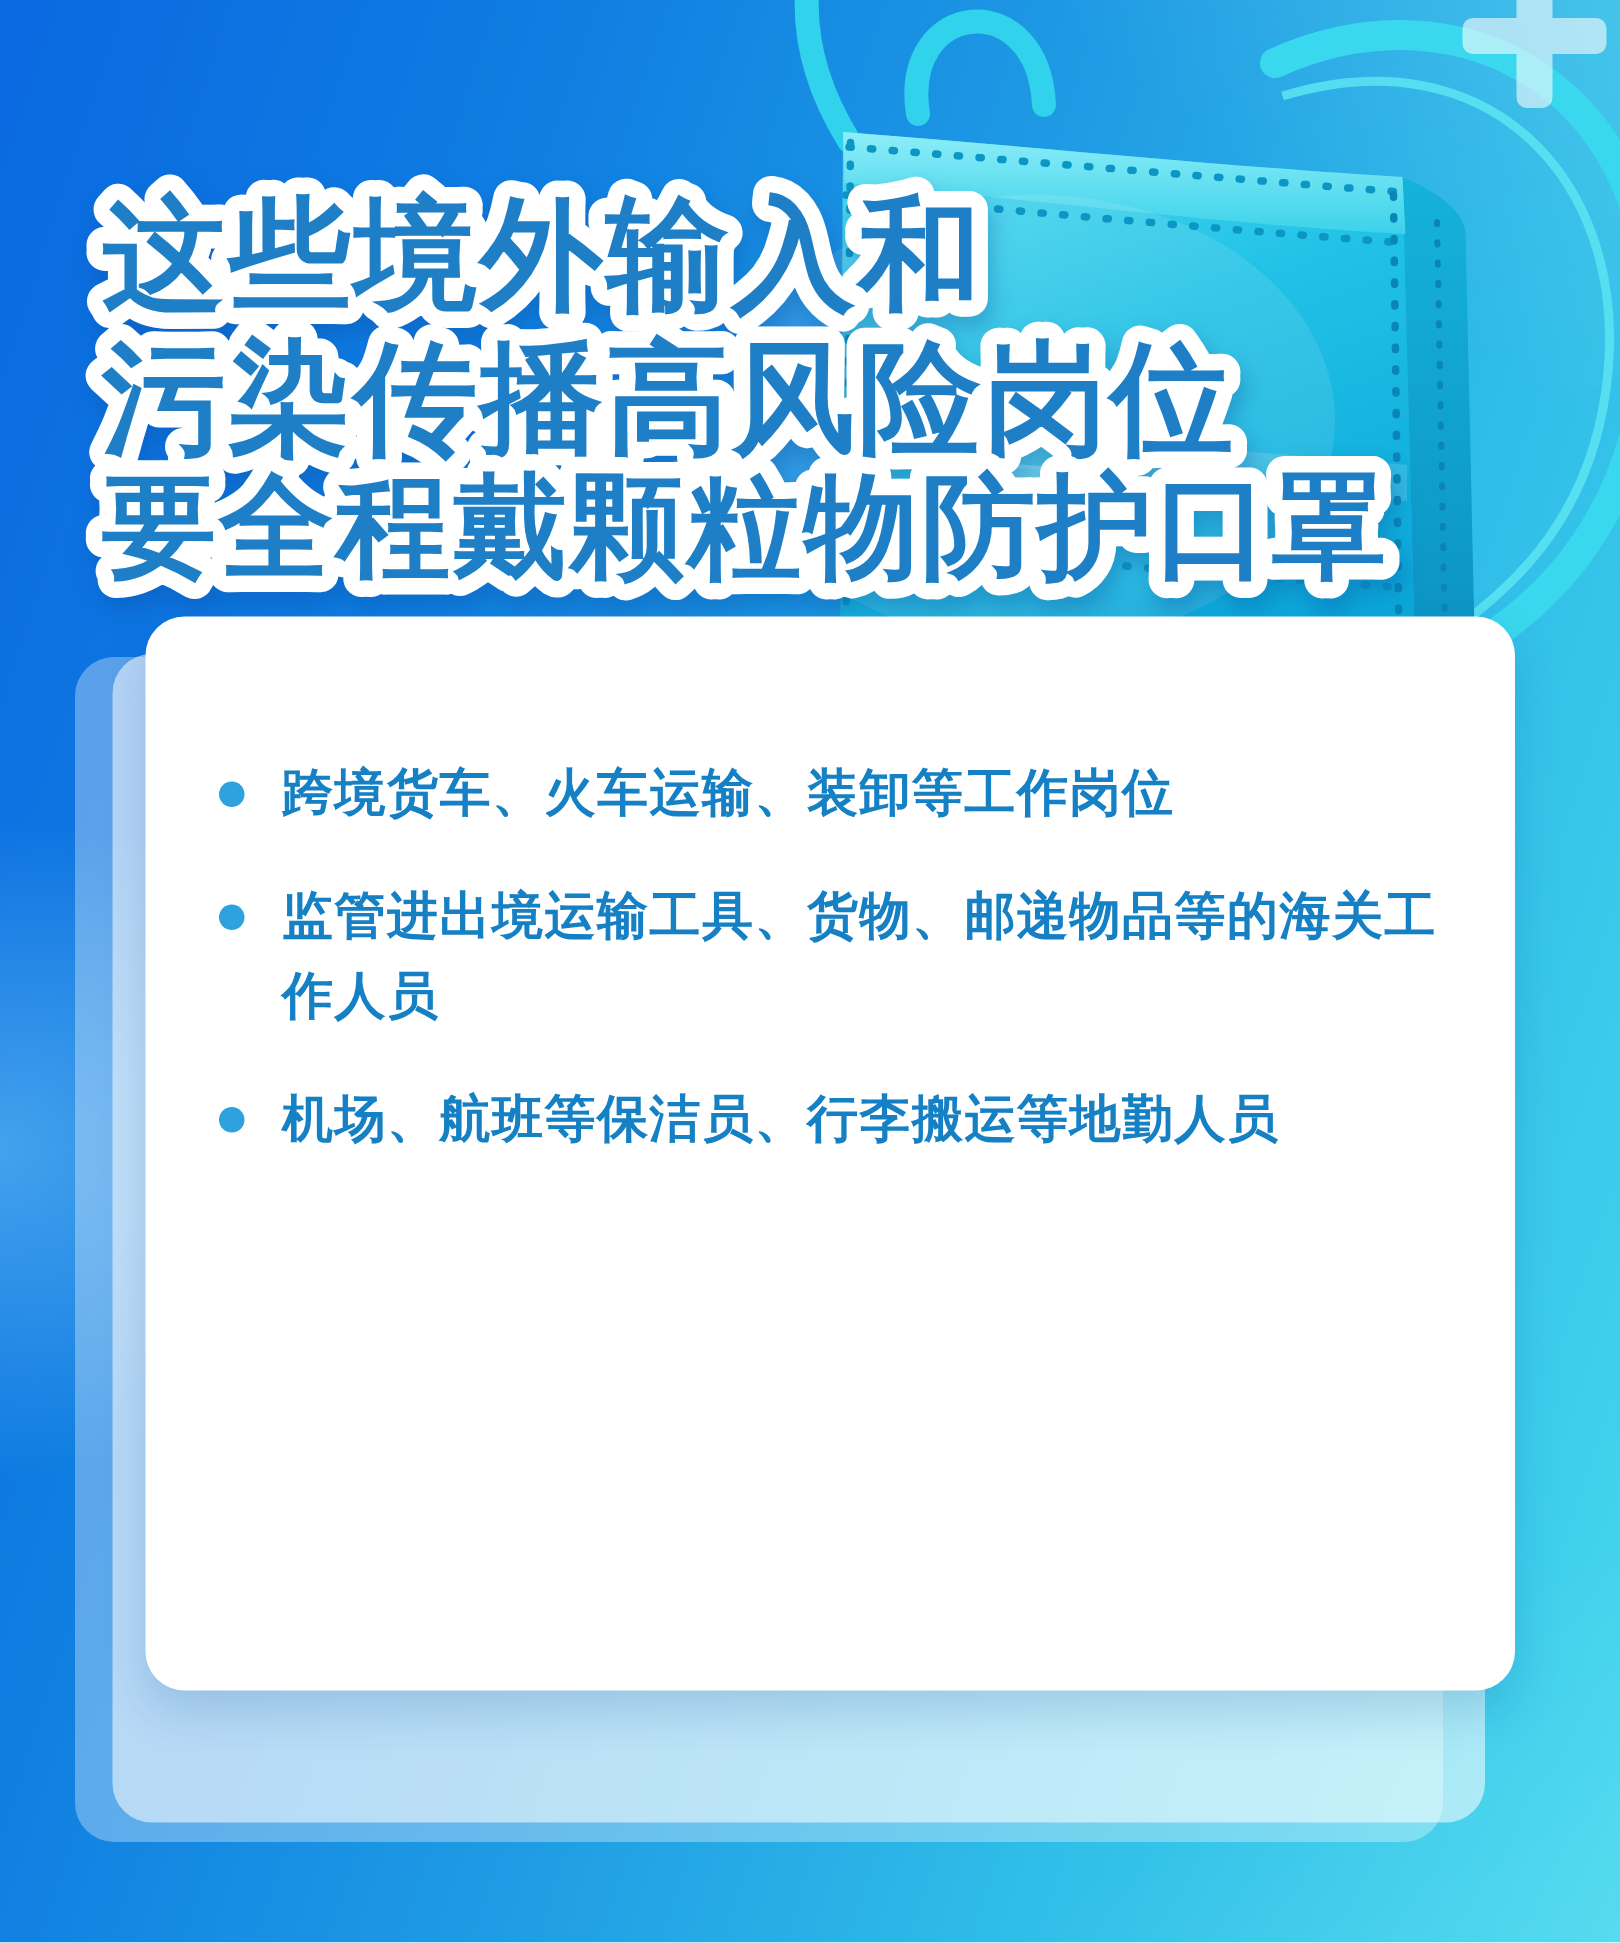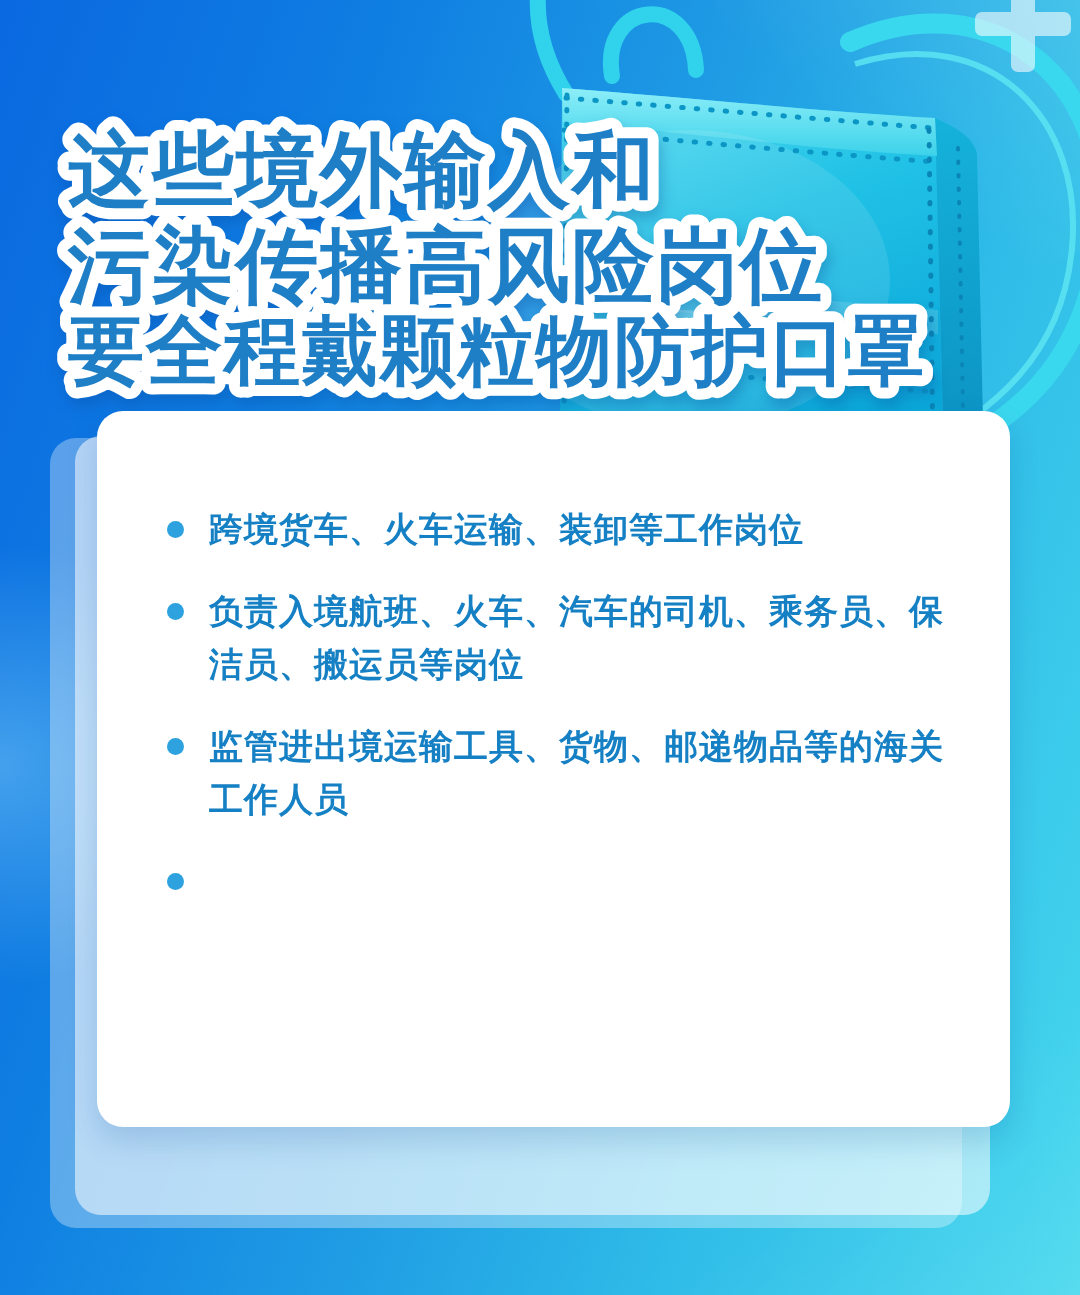--- a/index.html
+++ b/index.html
@@ -56,21 +56,21 @@
   }
   .card-ghost1{
     position:absolute;left:75px;top:436px;width:915px;height:779px;border-radius:26px;
     background:rgba(255,255,255,.55);
   }
   .card{
     position:absolute;left:97px;top:411px;width:913px;height:716px;border-radius:26px;
     background:#ffffff;
     box-shadow:0 14px 30px rgba(10,70,150,.18);
     box-sizing:border-box;
-    padding:92px 40px 0 70px;
+    padding:92px 40px 0 49px;
   }
   .card ul{list-style:none;margin:0;padding:0;}
   .card li{
     position:relative;
     padding-left:42px;
     margin-bottom:29px;
     font-size:34px;line-height:53px;
     font-weight:bold;
     color:#1580c4;
     letter-spacing:1px;
@@ -144,25 +144,22 @@
   <div class="card-ghost1"></div>
 
   <div class="card">
     <ul>
       <li>
         <span class="dot"></span>
         <span>跨境货车、火车运输、装卸等工作岗位</span>
       </li>
       <li>
         <span class="dot"></span>
-        <span>负责入境航班、火车、汽车的司机、乘务员、保洁员、搬运员等岗位</span>
-      </li>
-      <li>
-        <span class="dot"></span>
         <span>监管进出境运输工具、货物、邮递物品等的海关工作人员</span>
       </li>
       <li>
         <span class="dot"></span>
+        <span>机场、航班等保洁员、行李搬运等地勤人员</span>
       </li>
     </ul>
   </div>
 
 </div>
 
 </body></html>

